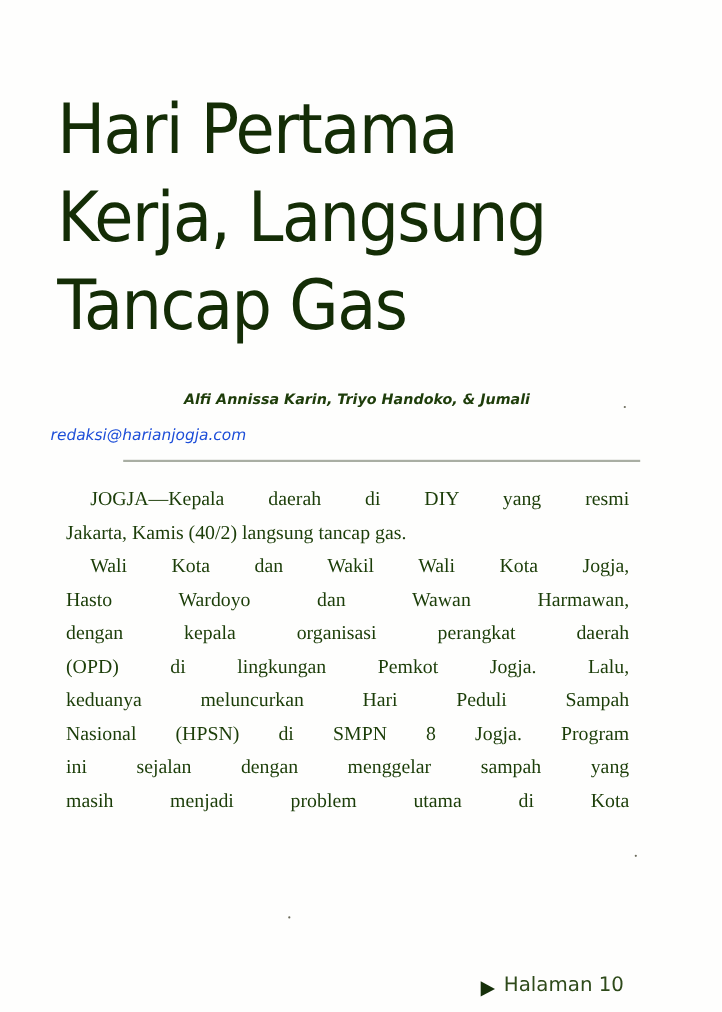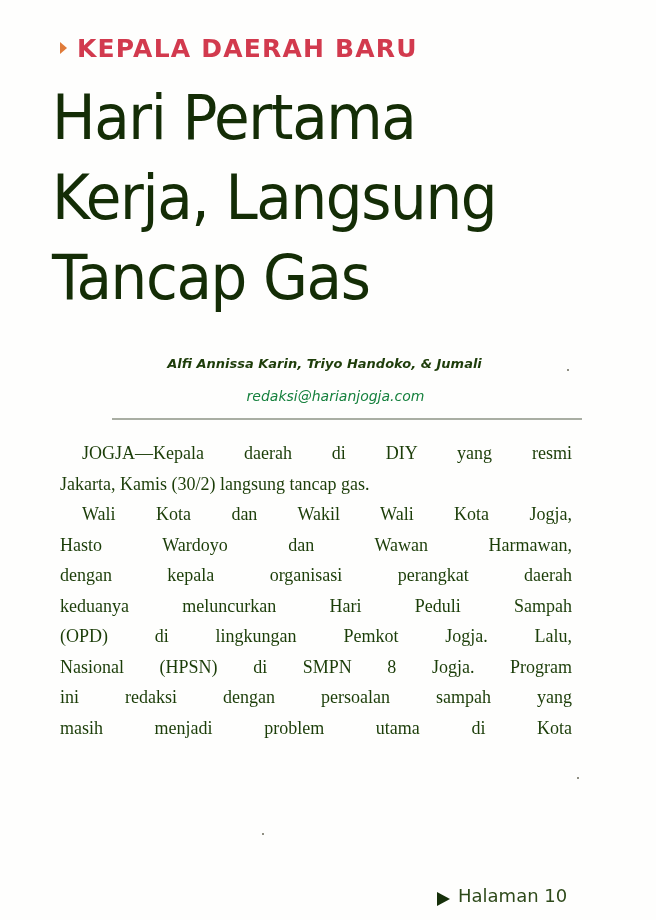--- a/index.html
+++ b/index.html
@@ -74,25 +74,25 @@
       font-size: 13px;
       color: #1e3d0a;
       padding-left: 24px;
       box-sizing: border-box;
     }
     .email {
       position: absolute;
       left: 0;
       top: 388px;
       width: 625px;
-      text-align: center;
+      text-align: left;
       font-family: "DejaVu Sans", sans-serif;
       font-style: italic;
       font-size: 14px;
-      color: #15803d;
+      color: #1d4ed8;
       padding-left: 46px;
       box-sizing: border-box;
     }
     .divider {
       position: absolute;
       left: 112px;
       top: 418px;
       width: 470px;
       height: 2px;
       background: #a9aea3;
@@ -146,46 +146,42 @@
       width: 2px; height: 2px;
       background: #6a6a5a;
       border-radius: 1px;
     }
   </style>
 </head>
 <body>
 
 <div class="page">
 
-  <div class="kicker">
-    <span class="kicker-arrow"></span>
-    <span class="kicker-label">KEPALA DAERAH BARU</span>
-  </div>
 
   <h1 class="headline">
     <span class="line">Hari Pertama</span>
     <span class="line">Kerja, Langsung</span>
     <span class="line">Tancap Gas</span>
   </h1>
 
   <div class="byline">Alfi Annissa Karin, Triyo Handoko, &amp; Jumali</div>
   <div class="email">redaksi@harianjogja.com</div>
 
   <div class="divider"></div>
 
   <div class="body-text">
     <span class="line indent">JOGJA—Kepala daerah di DIY yang resmi</span>
-    <span class="line last">Jakarta, Kamis (30/2) langsung tancap gas.</span>
+    <span class="line last">Jakarta, Kamis (40/2) langsung tancap gas.</span>
     <span class="line indent">Wali Kota dan Wakil Wali Kota Jogja,</span>
     <span class="line">Hasto Wardoyo dan Wawan Harmawan,</span>
     <span class="line">dengan kepala organisasi perangkat daerah</span>
+    <span class="line">(OPD) di lingkungan Pemkot Jogja. Lalu,</span>
     <span class="line">keduanya meluncurkan Hari Peduli Sampah</span>
-    <span class="line">(OPD) di lingkungan Pemkot Jogja. Lalu,</span>
     <span class="line">Nasional (HPSN) di SMPN 8 Jogja. Program</span>
-    <span class="line">ini redaksi dengan persoalan sampah yang</span>
+    <span class="line">ini sejalan dengan menggelar sampah yang</span>
     <span class="line">masih menjadi problem utama di Kota</span>
   </div>
 
   <div class="continued">
     <span class="continued-arrow"></span>
     <span class="continued-label">Halaman 10</span>
   </div>
 
   <span class="speck" style="left:567px; top:369px;"></span>
   <span class="speck" style="left:262px; top:833px;"></span>

